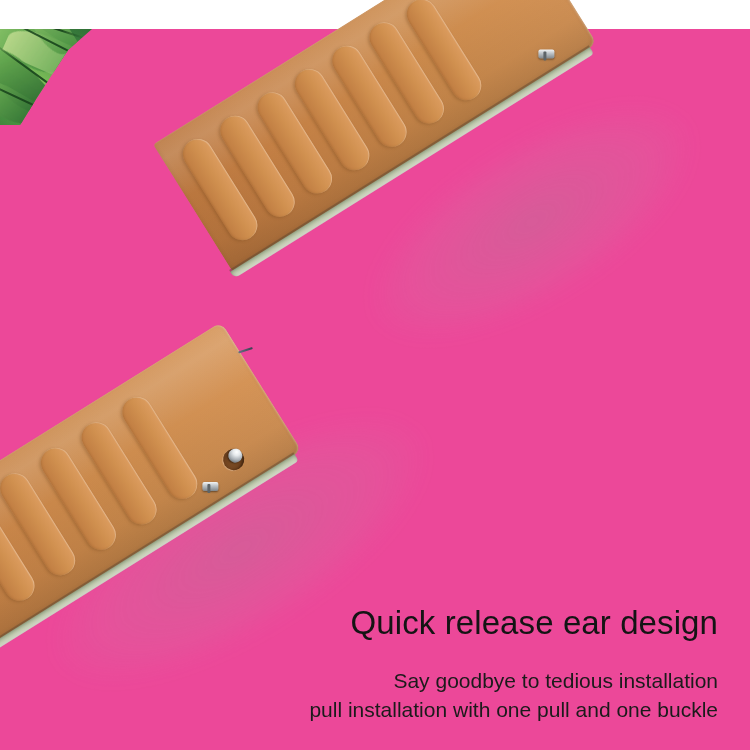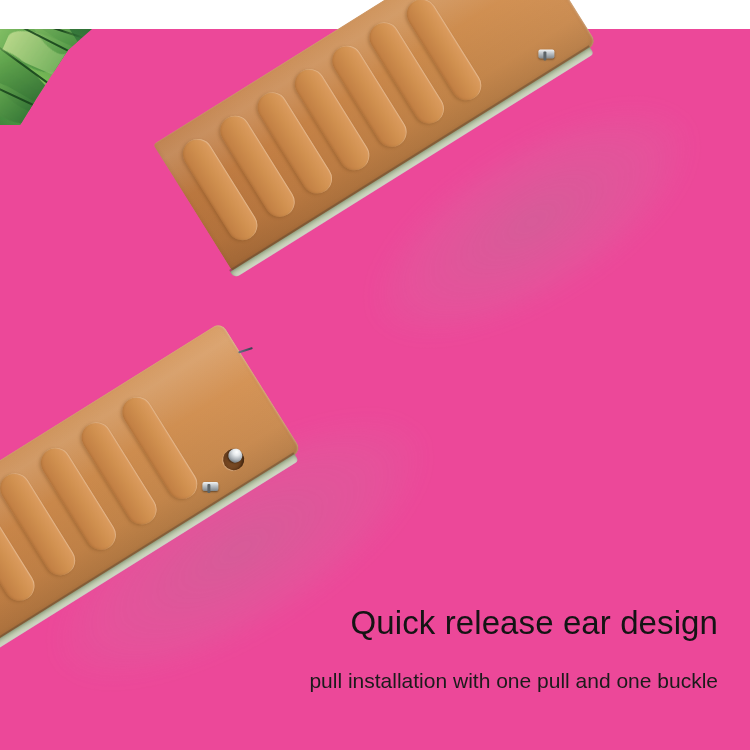--- a/index.html
+++ b/index.html
@@ -270,16 +270,17 @@
 
       <div class="springbar" style="left:126px; top:92px; transform:rotate(-58deg)"></div>
 
       <div class="pin-needle" style="left:36px; top:-13px; transform:rotate(14deg)"></div>
     </div>
   </div>
 
   <div class="copy" id="headline">Quick release ear design</div>
 
   <div class="copy" id="subcopy">
+    <div>Say goodbye to tedious installation</div>
     <div>pull installation with one pull and one buckle</div>
   </div>
 
 </div>
 
 </body></html>

